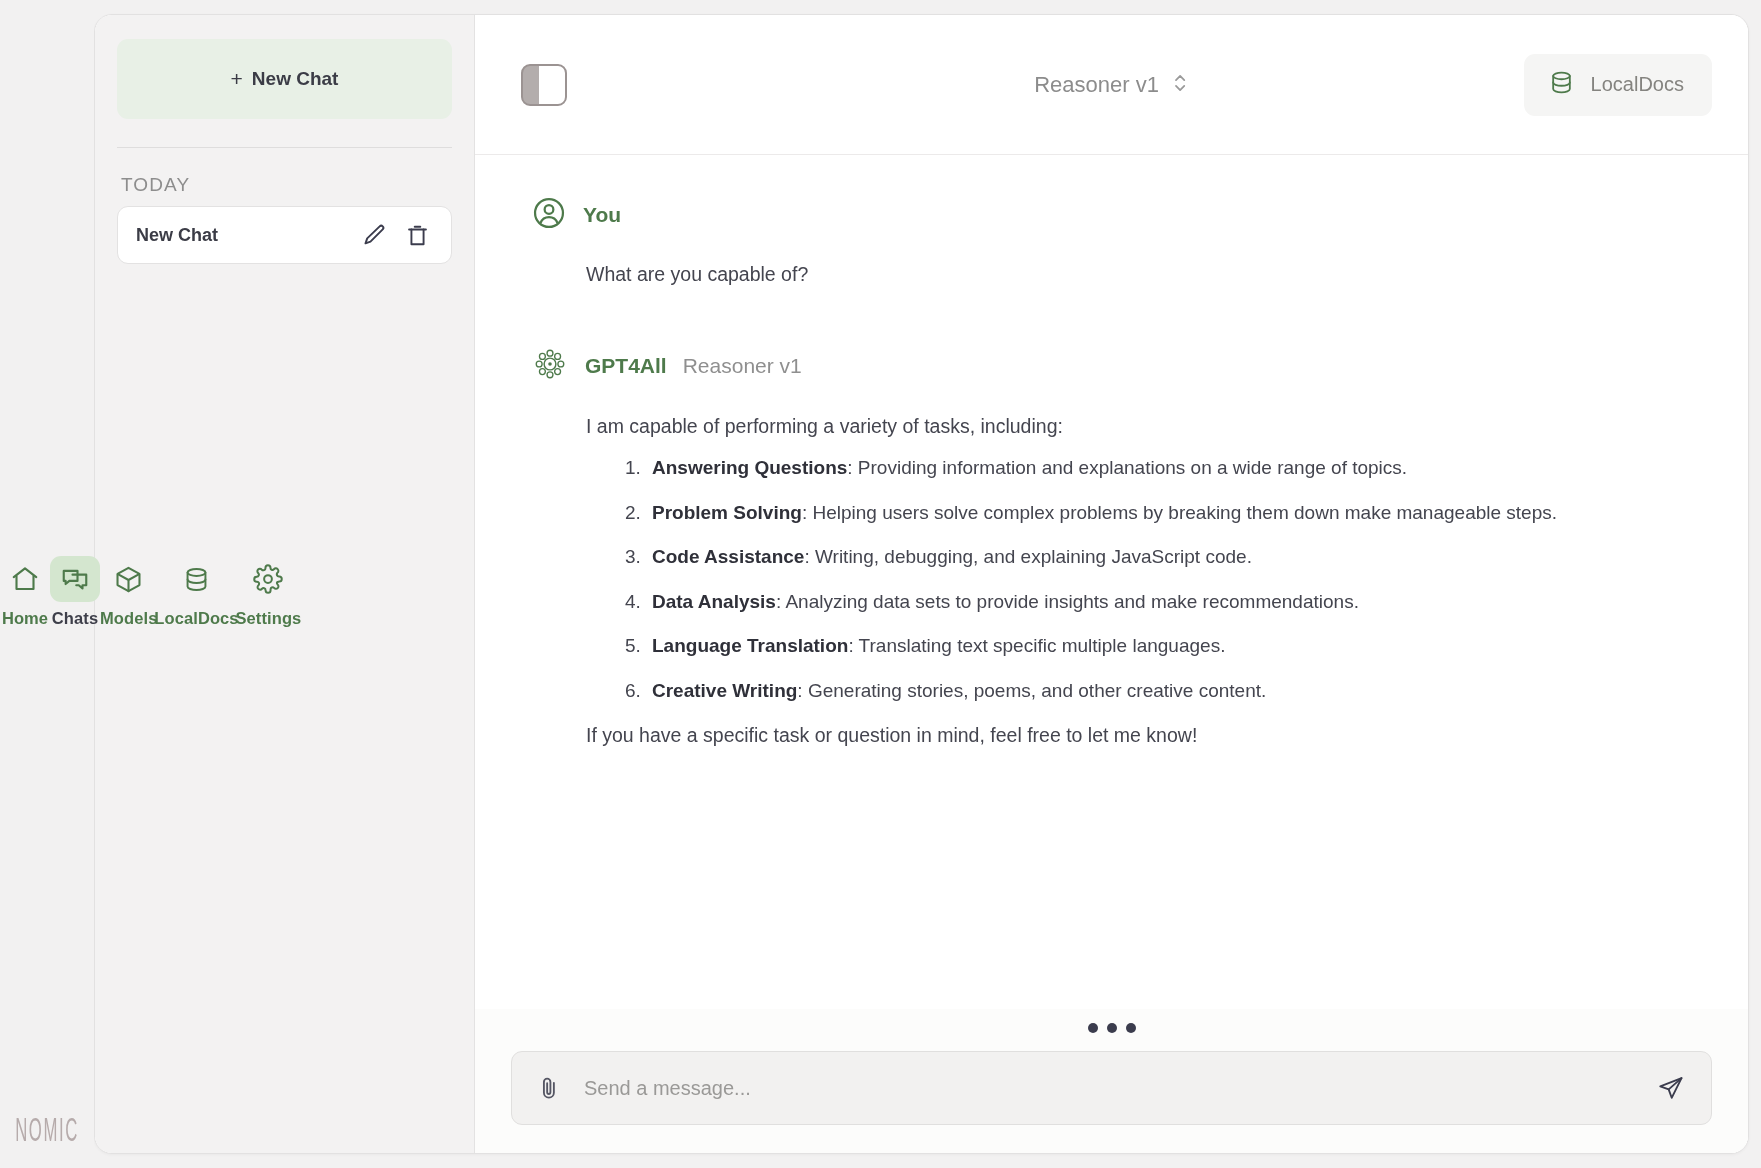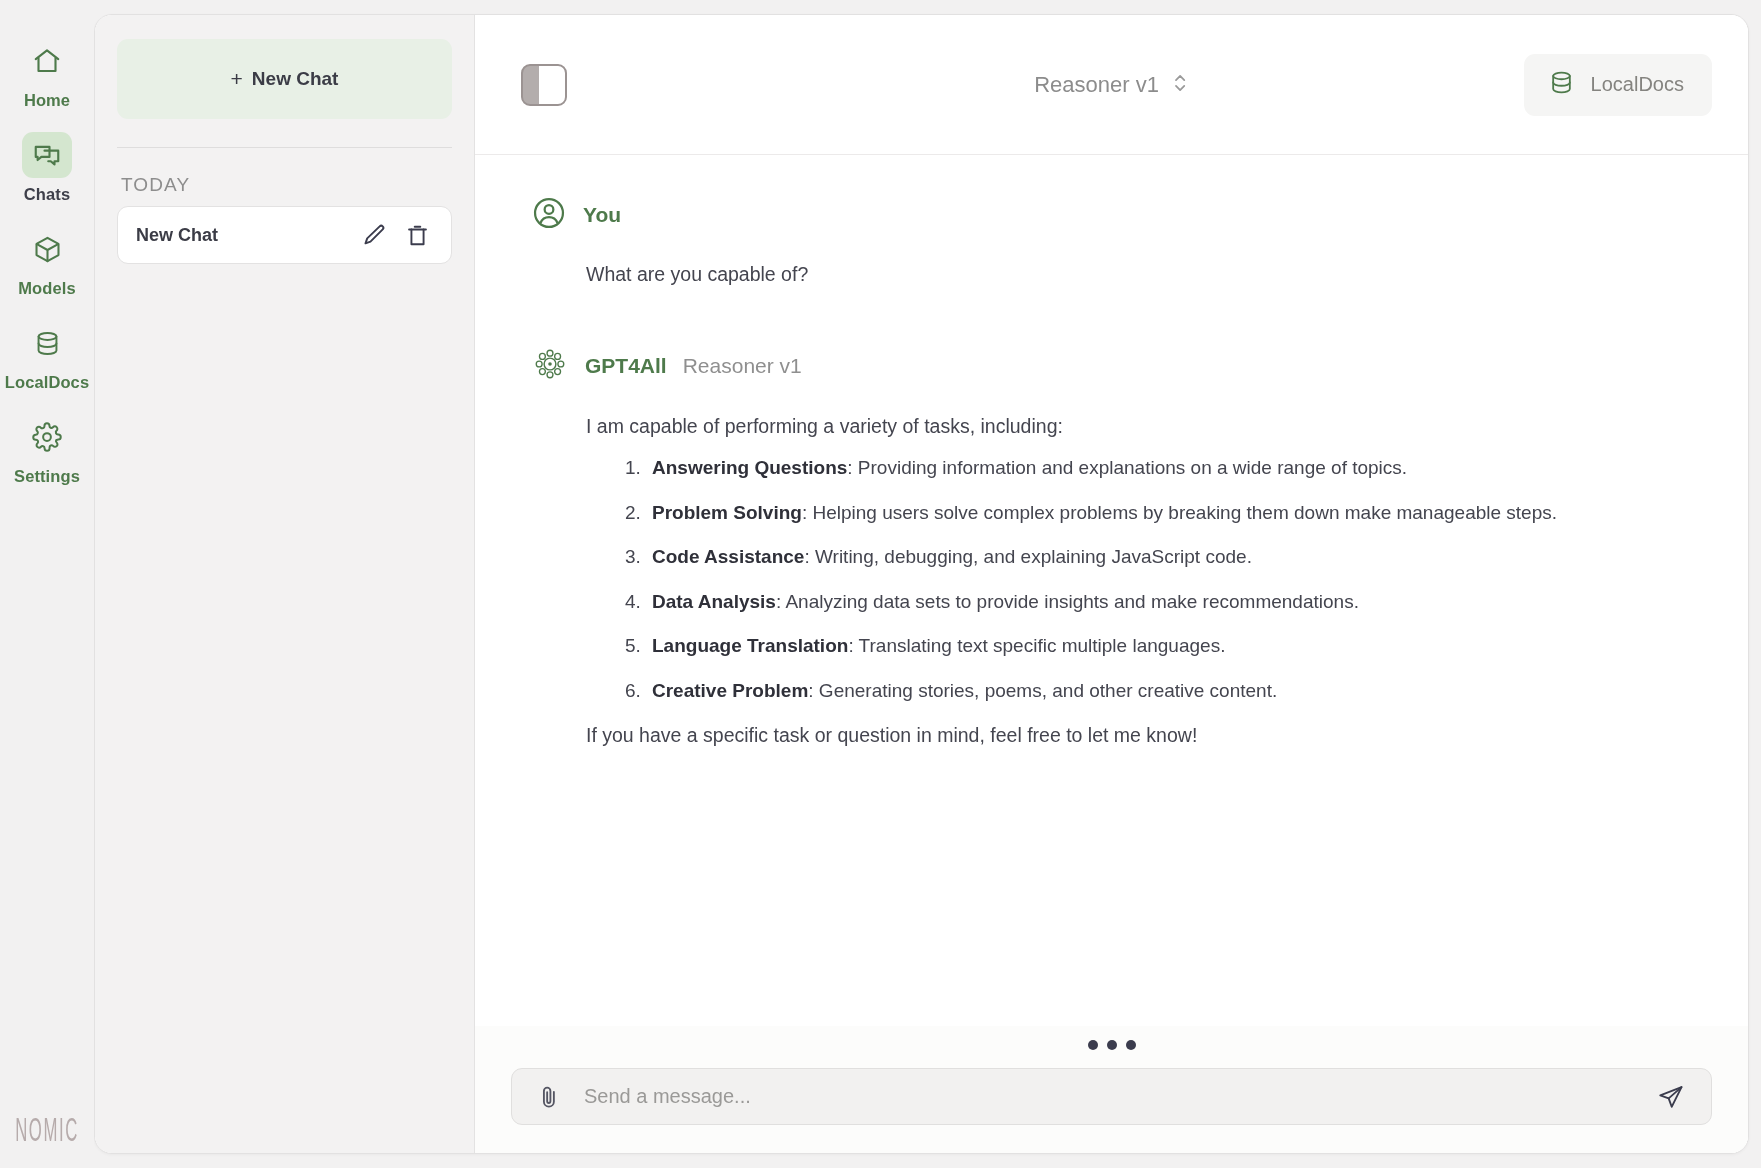--- a/index.html
+++ b/index.html
@@ -19,21 +19,21 @@
     display: flex;
     background: #f2f1f1;
   }
 
   
   .nav-rail {
     width: 94px;
     height: 100%;
     flex: 0 0 94px;
     display: flex;
-    flex-direction: column;
+    flex-direction: row;
     align-items: center;
     padding-top: 38px;
     background: #f2f1f1;
     position: relative;
   }
   .nav-item {
     width: 78px;
     display: flex;
     flex-direction: column;
     align-items: center;
@@ -235,21 +235,21 @@
     background: #fcfcfb;
   }
   .dots {
     display: flex;
     justify-content: center;
     gap: 9px;
     padding: 14px 0 18px 0;
   }
   .dot { width: 10px; height: 10px; border-radius: 50%; background: #3b3c4d; }
   .composer {
-    height: 57px;
+    height: 74px;
     background: #f2f1f0;
     border: 1px solid #e0dfde;
     border-radius: 11px;
     display: flex;
     align-items: center;
     padding: 0 26px 0 24px;
     gap: 22px;
   }
   .composer-input {
     flex: 1 1 auto;
@@ -428,21 +428,21 @@
               <li>
                 <b>Code Assistance</b><span>: Writing, debugging, and explaining JavaScript code.</span>
               </li>
               <li>
                 <b>Data Analysis</b><span>: Analyzing data sets to provide insights and make recommendations.</span>
               </li>
               <li>
                 <b>Language Translation</b><span>: Translating text specific multiple languages.</span>
               </li>
               <li>
-                <b>Creative Problem</b><span>: Generating stories, poems, and other creative content.</span>
+                <b>Creative Writing</b><span>: Generating stories, poems, and other creative content.</span>
               </li>
             </ol>
             <p>If you have a specific task or question in mind, feel free to let me know!</p>
           </div>
         </div>
 
       </div>
 
       <div class="composer-wrap">
         <div class="dots">

